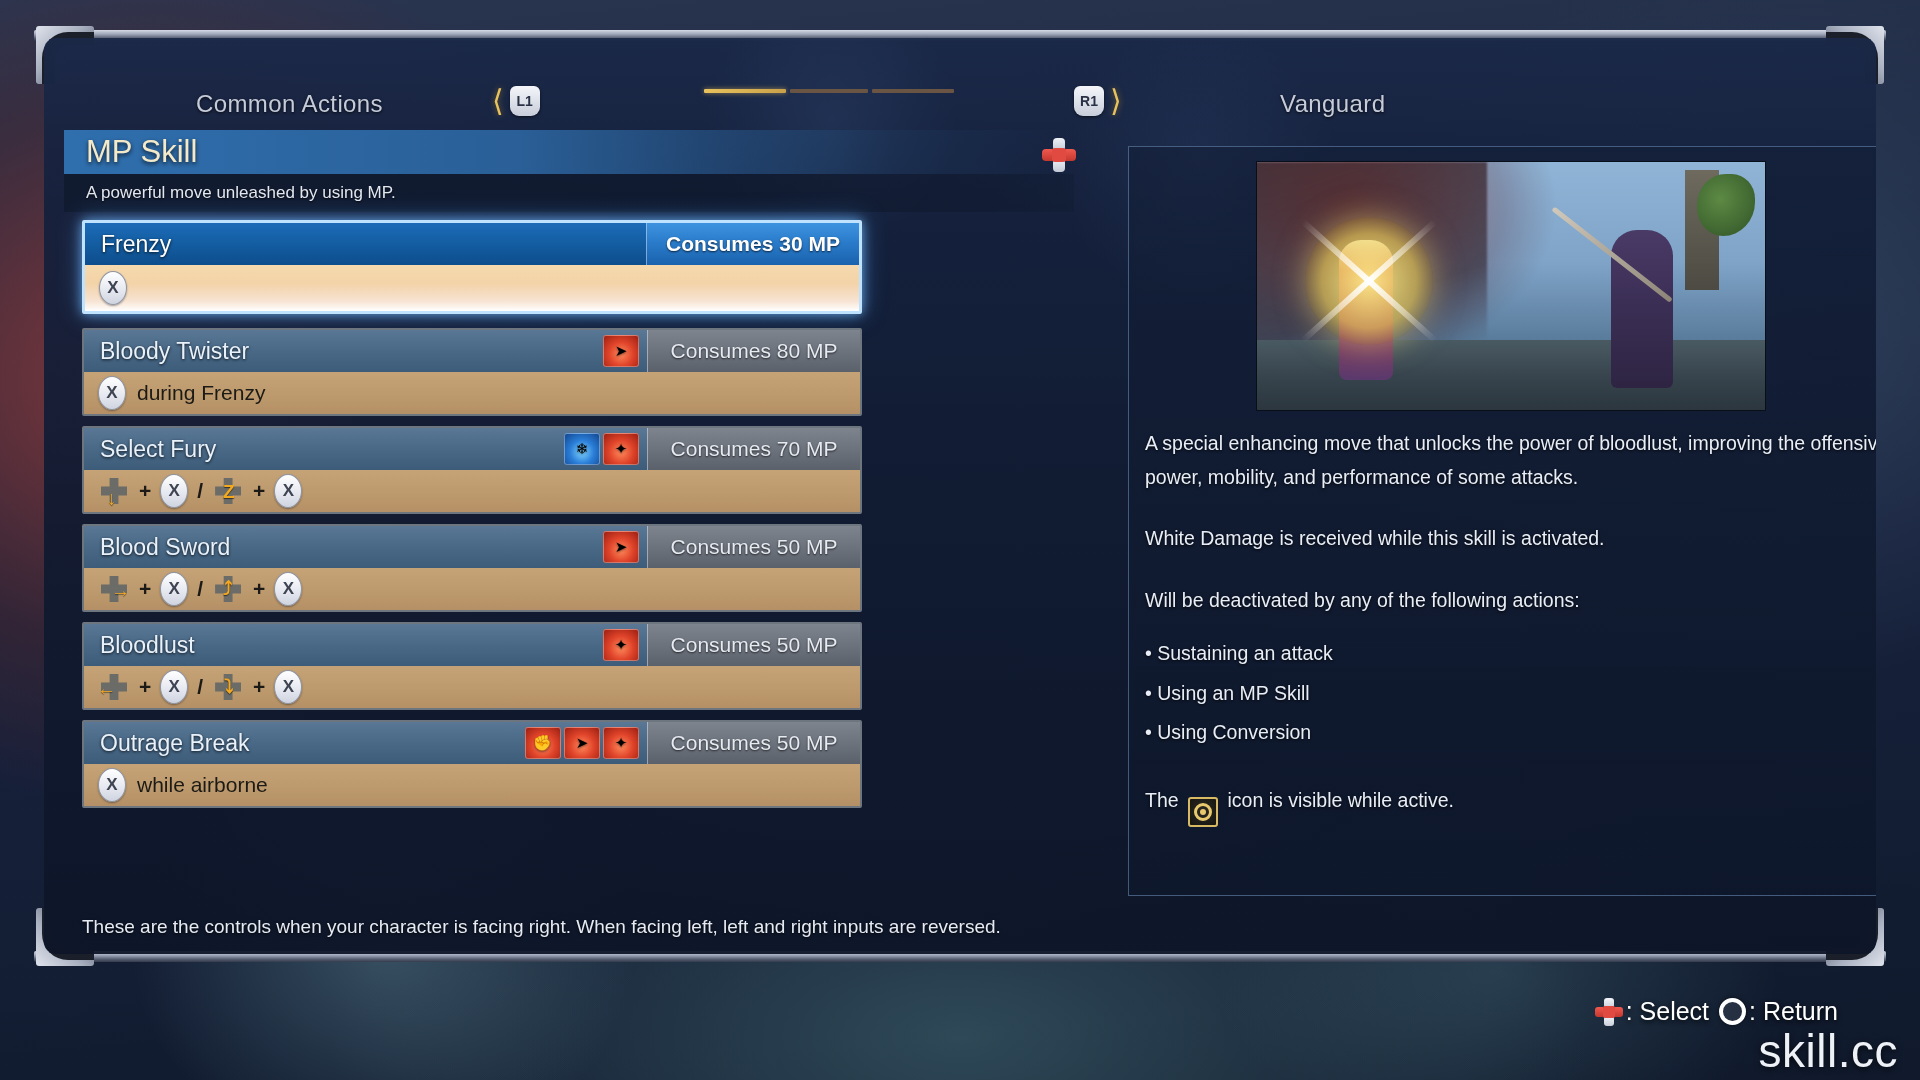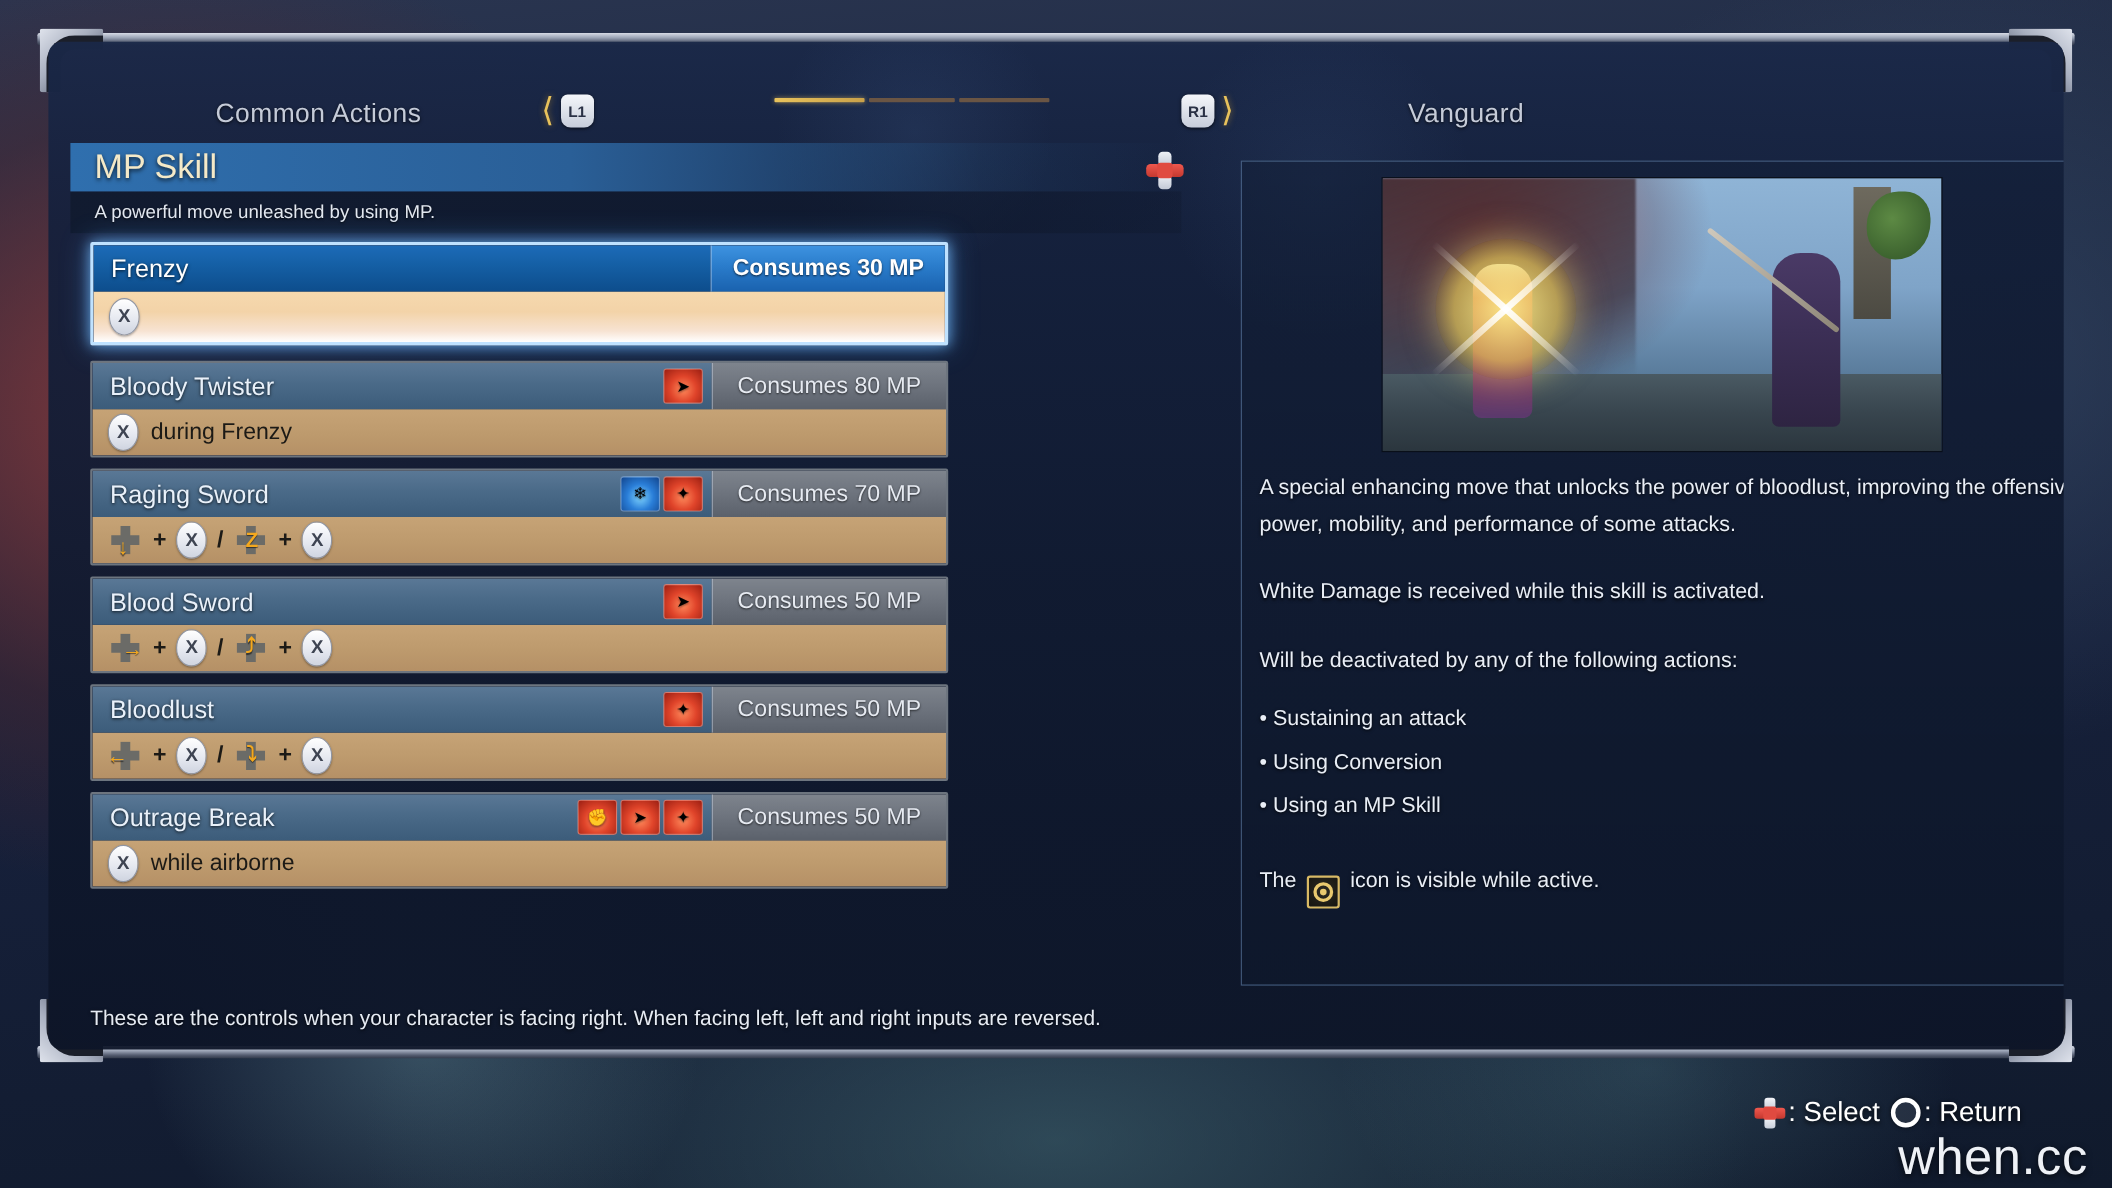--- a/index.html
+++ b/index.html
@@ -452,21 +452,21 @@
               <div class="mp-cell">Consumes 80 MP</div>
             </div>
             <div class="skill-bottom">
               <span class="btn-x">X</span>
               <span class="cmd-text">during Frenzy</span>
             </div>
           </div>
           <div class="skill">
             <div class="skill-top">
               <div class="skill-name-cell">
-                <span class="skill-name">Raging Sword</span>
+                <span class="skill-name">Select Fury</span>
                 <span class="skill-icons">
                   <span class="sk-icon blue">
                     <span class="gl">❄</span>
                   </span>
                   <span class="sk-icon red">
                     <span class="gl">✦</span>
                   </span>
                 </span>
               </div>
               <div class="mp-cell">Consumes 70 MP</div>
@@ -585,22 +585,22 @@
       </div>
 
       <div class="desc-body">
         <p>A special enhancing move that unlocks the power of bloodlust, improving the offensive power, mobility, and performance of some attacks.</p>
         <div class="desc-gap"></div>
         <p>White Damage is received while this skill is activated.</p>
         <div class="desc-gap"></div>
         <p>Will be deactivated by any of the following actions:</p>
         <div class="desc-list" id="desc-bullets">
             <div>• Sustaining an attack</div>
+            <div>• Using an MP Skill</div>
             <div>• Using Conversion</div>
-            <div>• Using an MP Skill</div>
           </div>
         <div class="desc-gap"></div>
         <p>
           <span>The</span>
           <span class="icon-inline">
               <span class="ring">
                 <i></i>
               </span>
             </span>
           <span>icon is visible while active.</span>
@@ -621,13 +621,13 @@
       <span class="hub"></span>
     </span>
     <span>: Select</span>
   </div>
   <div class="prompt-group">
     <span class="circle-btn"></span>
     <span>: Return</span>
   </div>
 </div>
 
-<div class="watermark">when.cc</div>
+<div class="watermark">skill.cc</div>
 
 </body></html>

